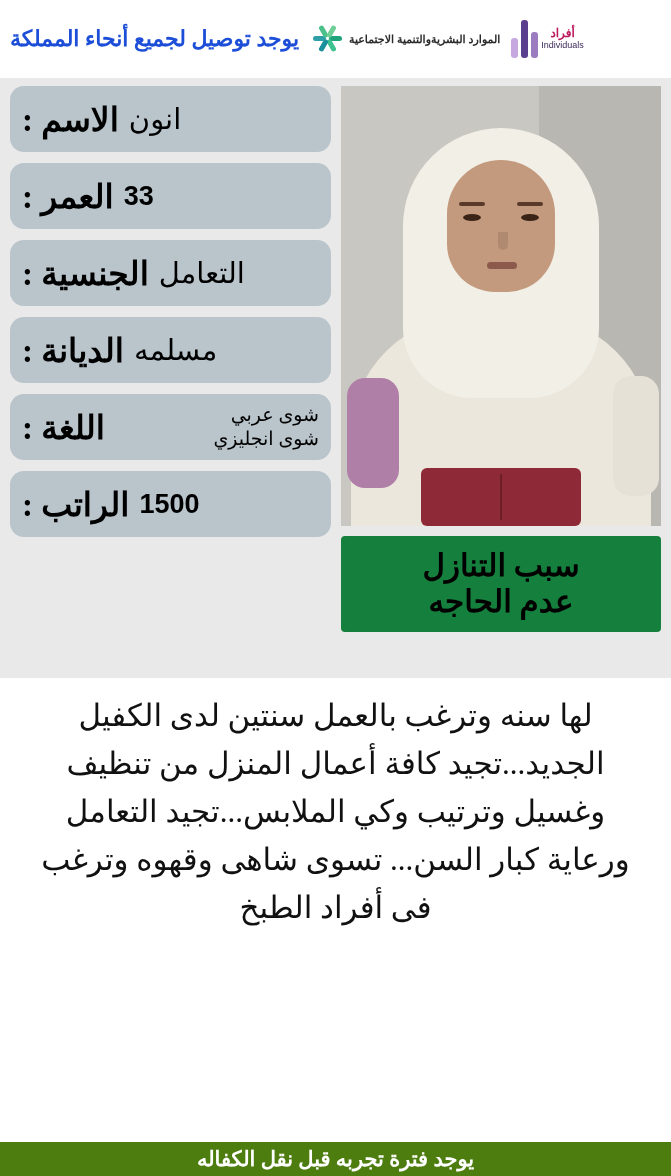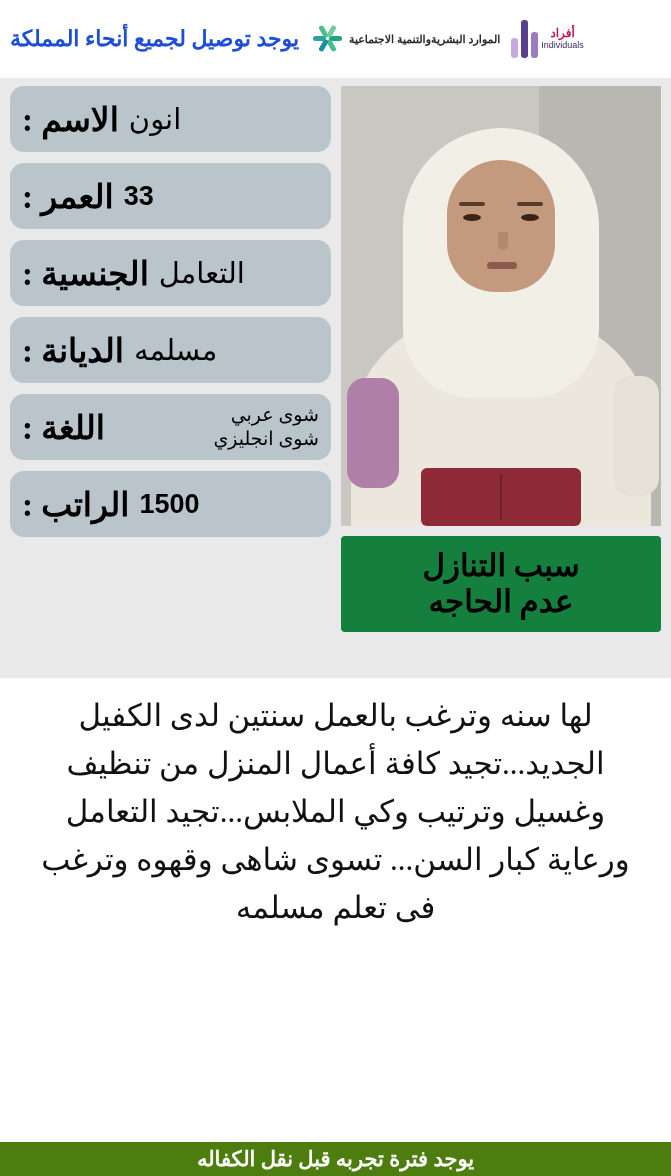--- a/index.html
+++ b/index.html
@@ -414,17 +414,17 @@
     </div>
 
     <div class="reason-box">
       <div class="reason-title">سبب التنازل</div>
       <div class="reason-text">عدم الحاجه</div>
     </div>
   </div>
 
 </div>
 
-<div class="desc">لها سنه وترغب بالعمل سنتين لدى الكفيل الجديد...تجيد كافة أعمال المنزل من تنظيف وغسيل وترتيب وكي الملابس...تجيد التعامل ورعاية كبار السن... تسوى شاهى وقهوه وترغب فى تعلم مسلمه</div>
+<div class="desc">لها سنه وترغب بالعمل سنتين لدى الكفيل الجديد...تجيد كافة أعمال المنزل من تنظيف وغسيل وترتيب وكي الملابس...تجيد التعامل ورعاية كبار السن... تسوى شاهى وقهوه وترغب فى أفراد الطبخ</div>
 
 <div class="footer">
   <div class="footer-text">يوجد فترة تجربه قبل نقل الكفاله</div>
 </div>
 
 </body></html>

